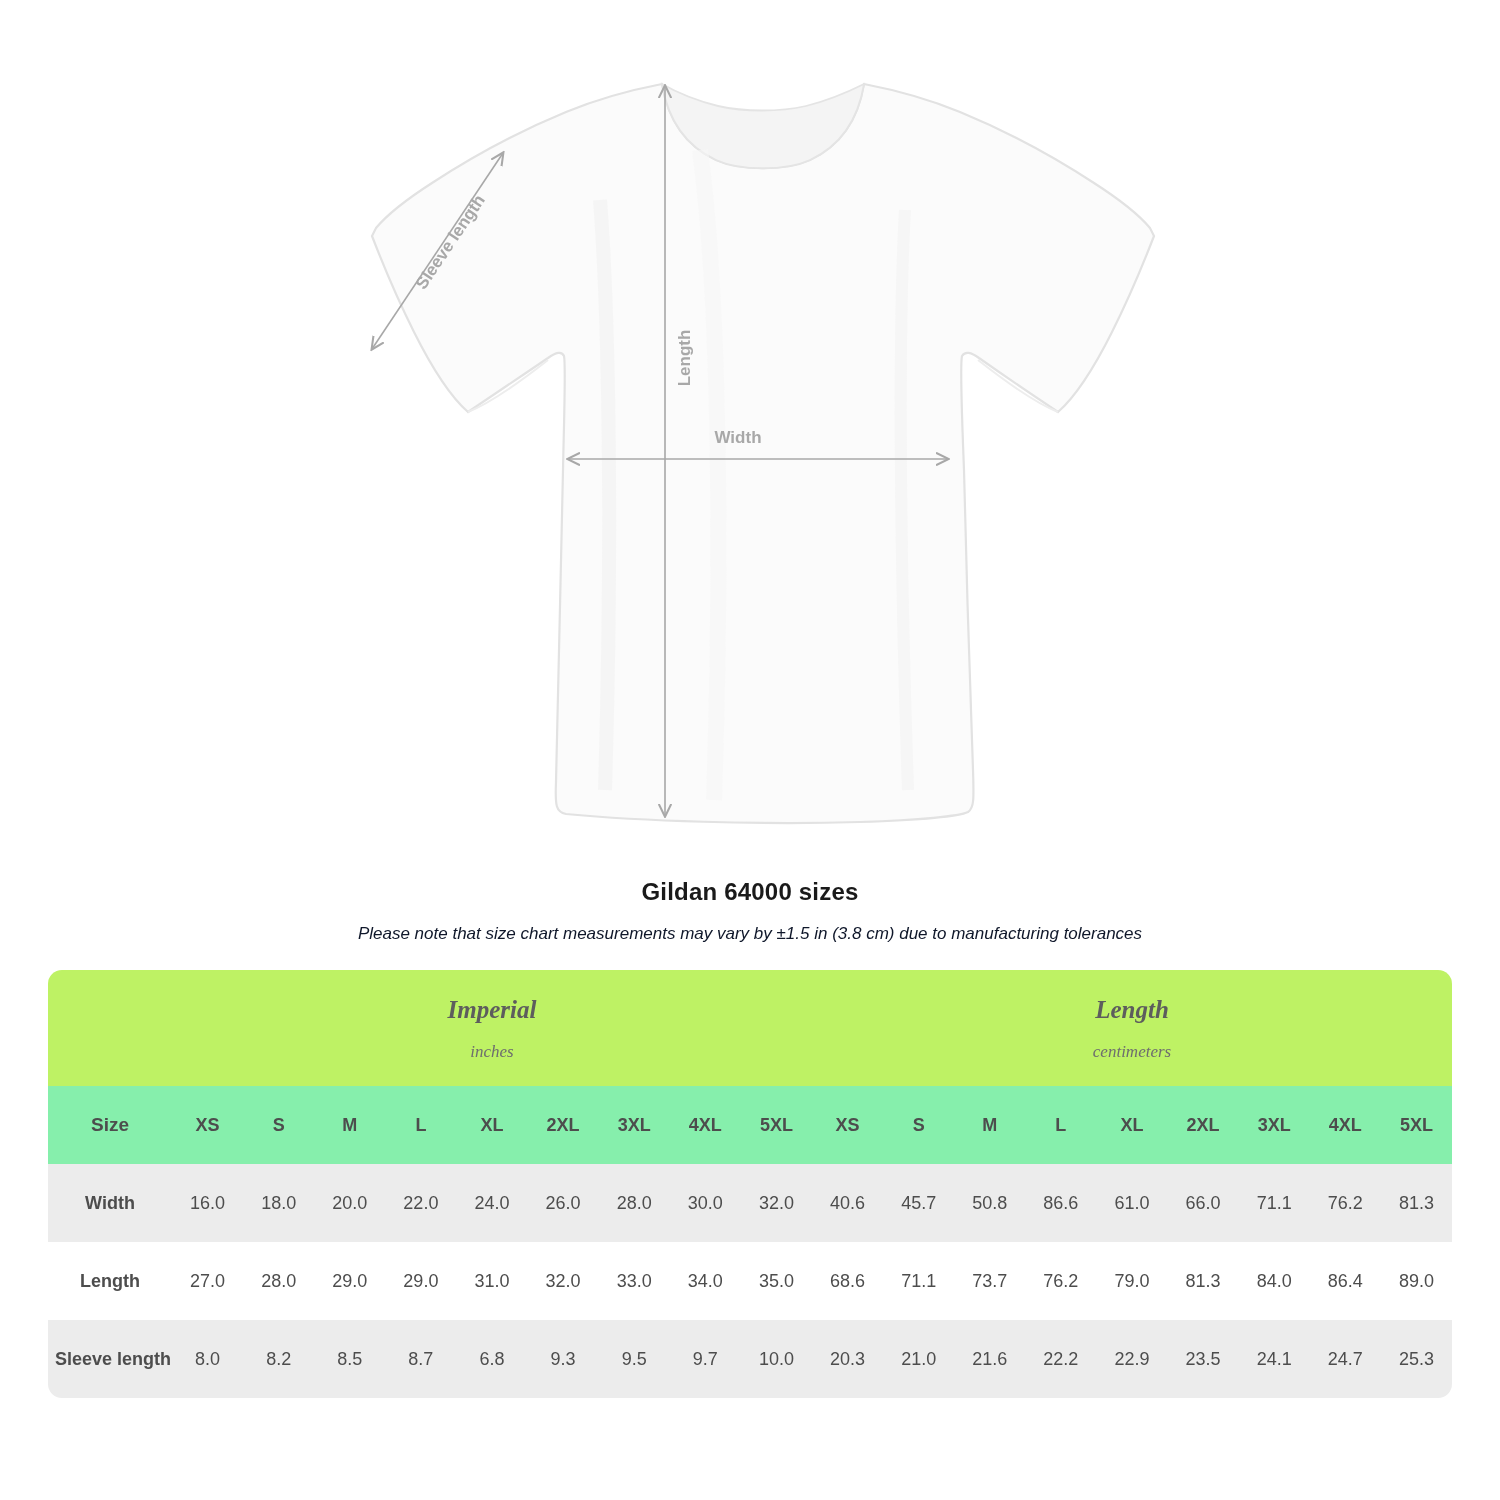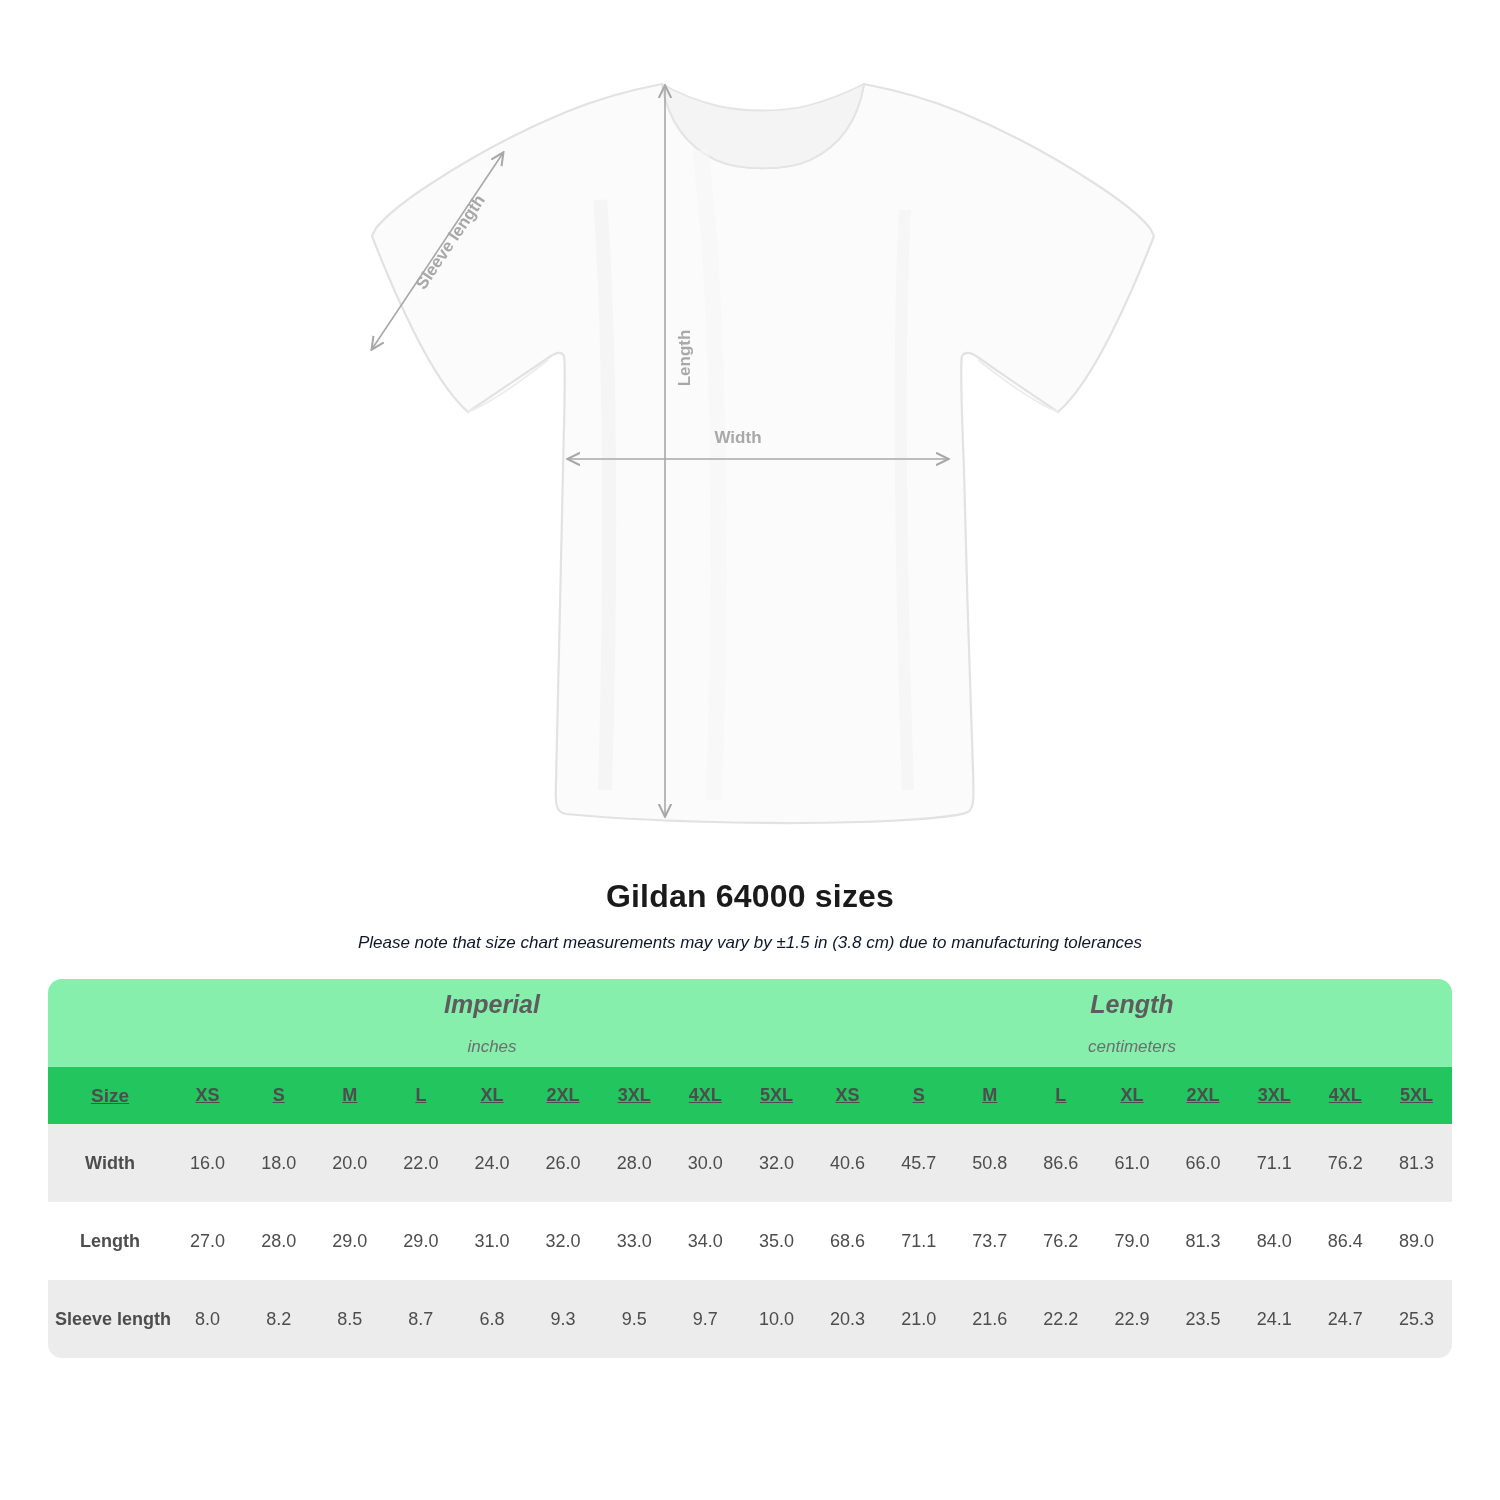--- a/index.html
+++ b/index.html
@@ -29,21 +29,21 @@
     left: 0;
     top: 0;
   }
 
   
   .title-block {
     text-align: center;
     margin-top: 8px;
   }
   .chart-title {
-    font-size: 32px;
+    font-size: 24px;
     font-weight: bold;
     color: #1a1a1a;
     letter-spacing: 0.2px;
   }
   .chart-note {
     font-size: 17px;
     font-style: italic;
     color: #0f172a;
     margin-top: 18px;
   }
@@ -61,44 +61,44 @@
   }
   table.size-table td, table.size-table th {
     text-align: center;
     vertical-align: middle;
     font-size: 18px;
     color: #4d4d4d;
     border: none;
     padding: 0;
   }
   .sys-row td {
-    background: #86efac;
-    height: 88px;
+    background: #bef264;
+    height: 116px;
     padding-top: 6px;
+    font-family: Liberation Serif, serif;
   }
   .sys-name {
     font-size: 25px;
     font-weight: bold;
     font-style: italic;
     color: #5d5d5d;
     line-height: 1.25;
   }
   .sys-unit {
     font-size: 17px;
     font-style: italic;
     color: #6e6e6e;
     margin-top: 16px;
   }
   .hdr-row td {
-    background: #22c55e;
-    height: 57px;
+    background: #86efac;
+    height: 78px;
     font-weight: bold;
     font-size: 19px;
     color: #4a4a4a;
-    text-decoration: underline;
   }
   .hdr-row td.rowlabel { font-size: 19px; }
   .data-row td { height: 78px; }
   .data-row.odd td { background: #ececec; }
   .data-row.even td { background: #ffffff; }
   .rowlabel {
     font-weight: bold;
     color: #4a4a4a;
     font-size: 19px;
   }

